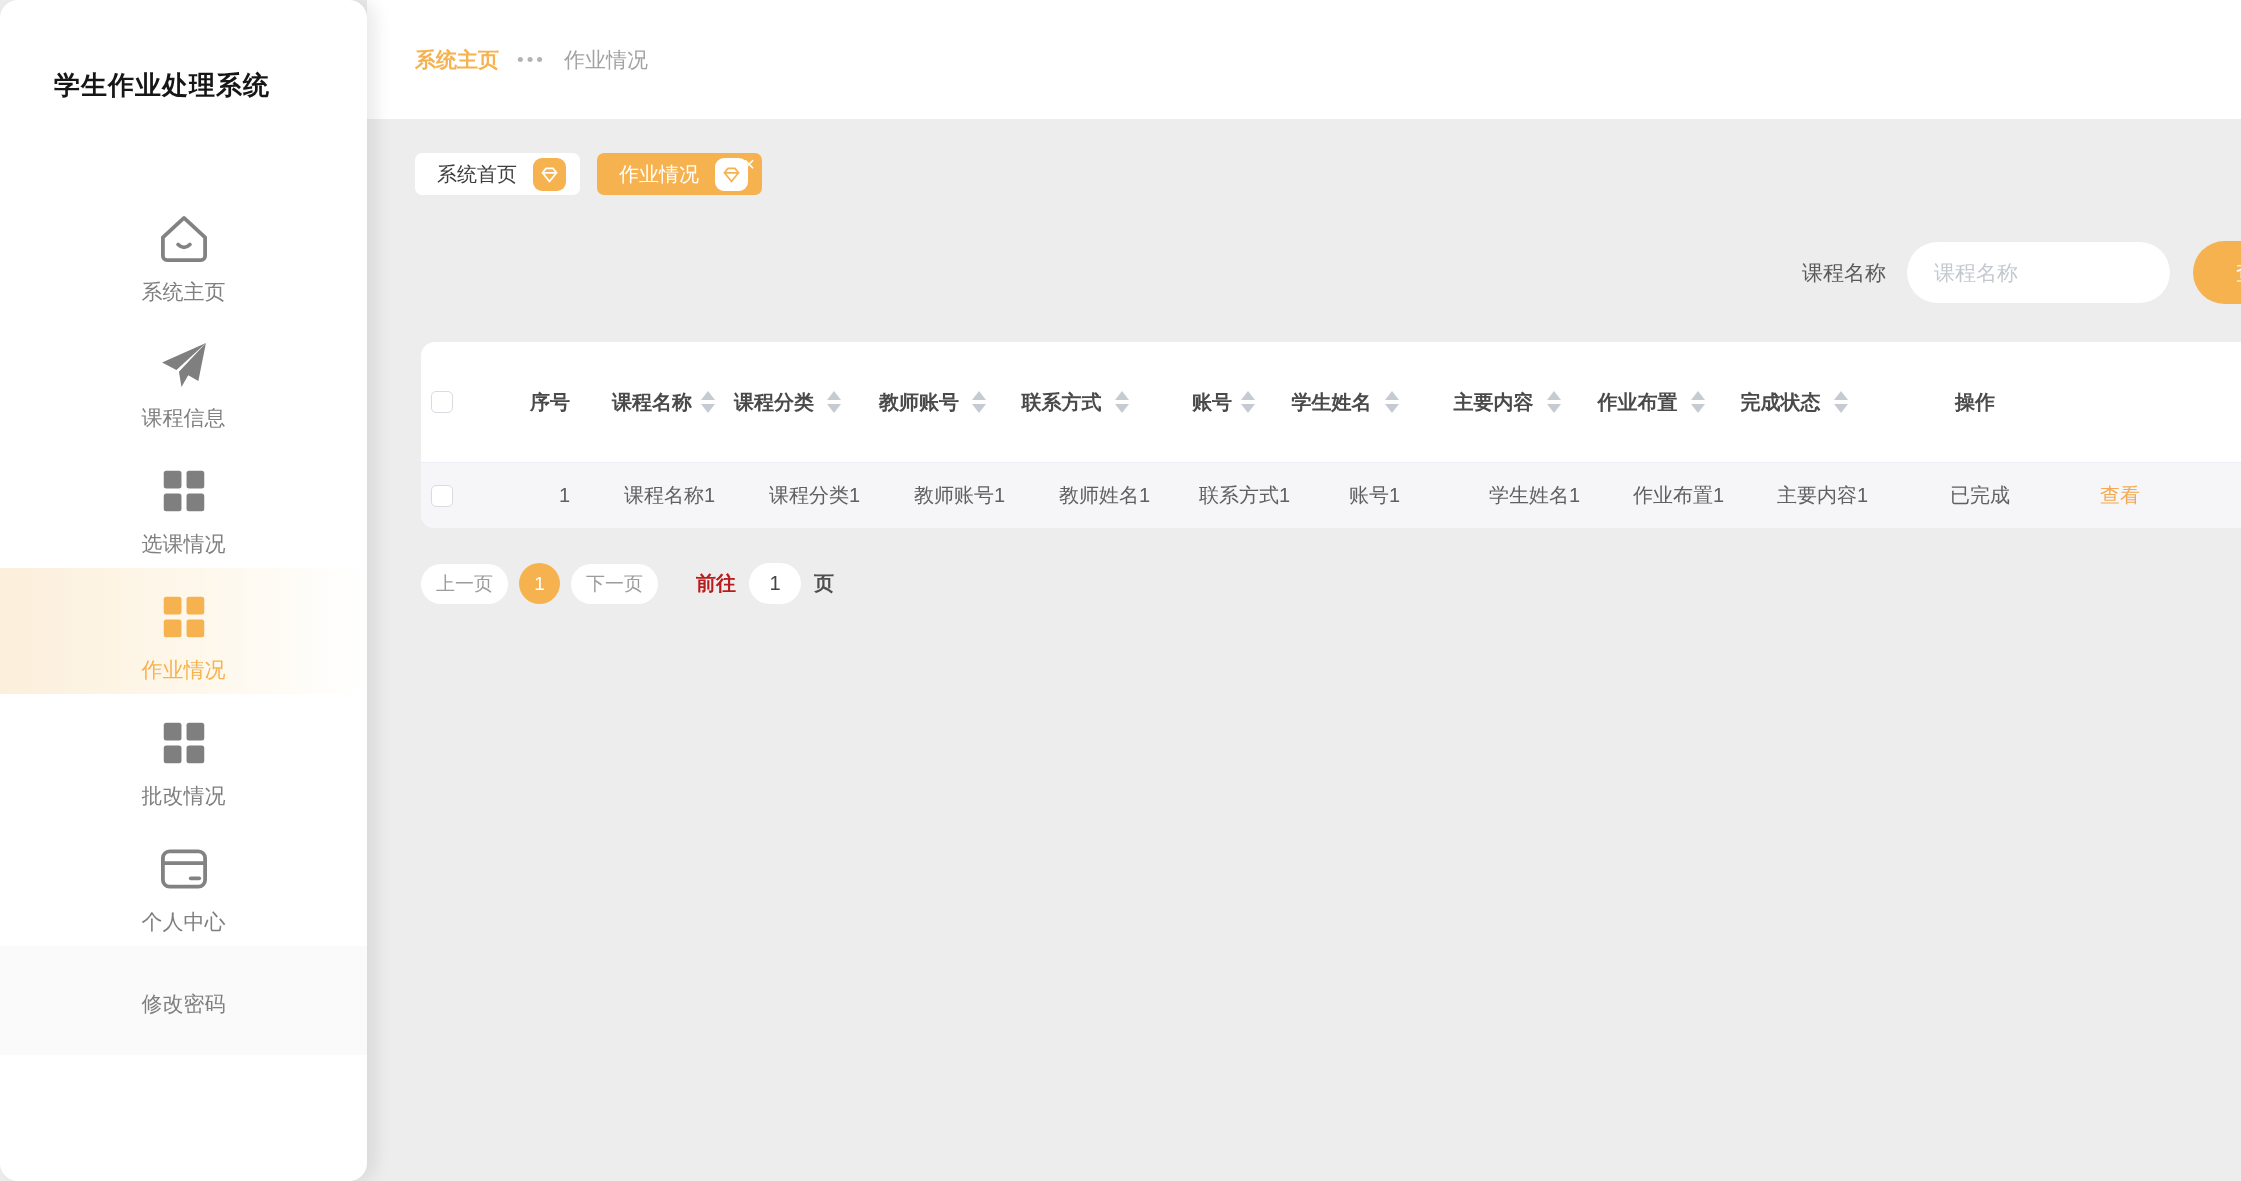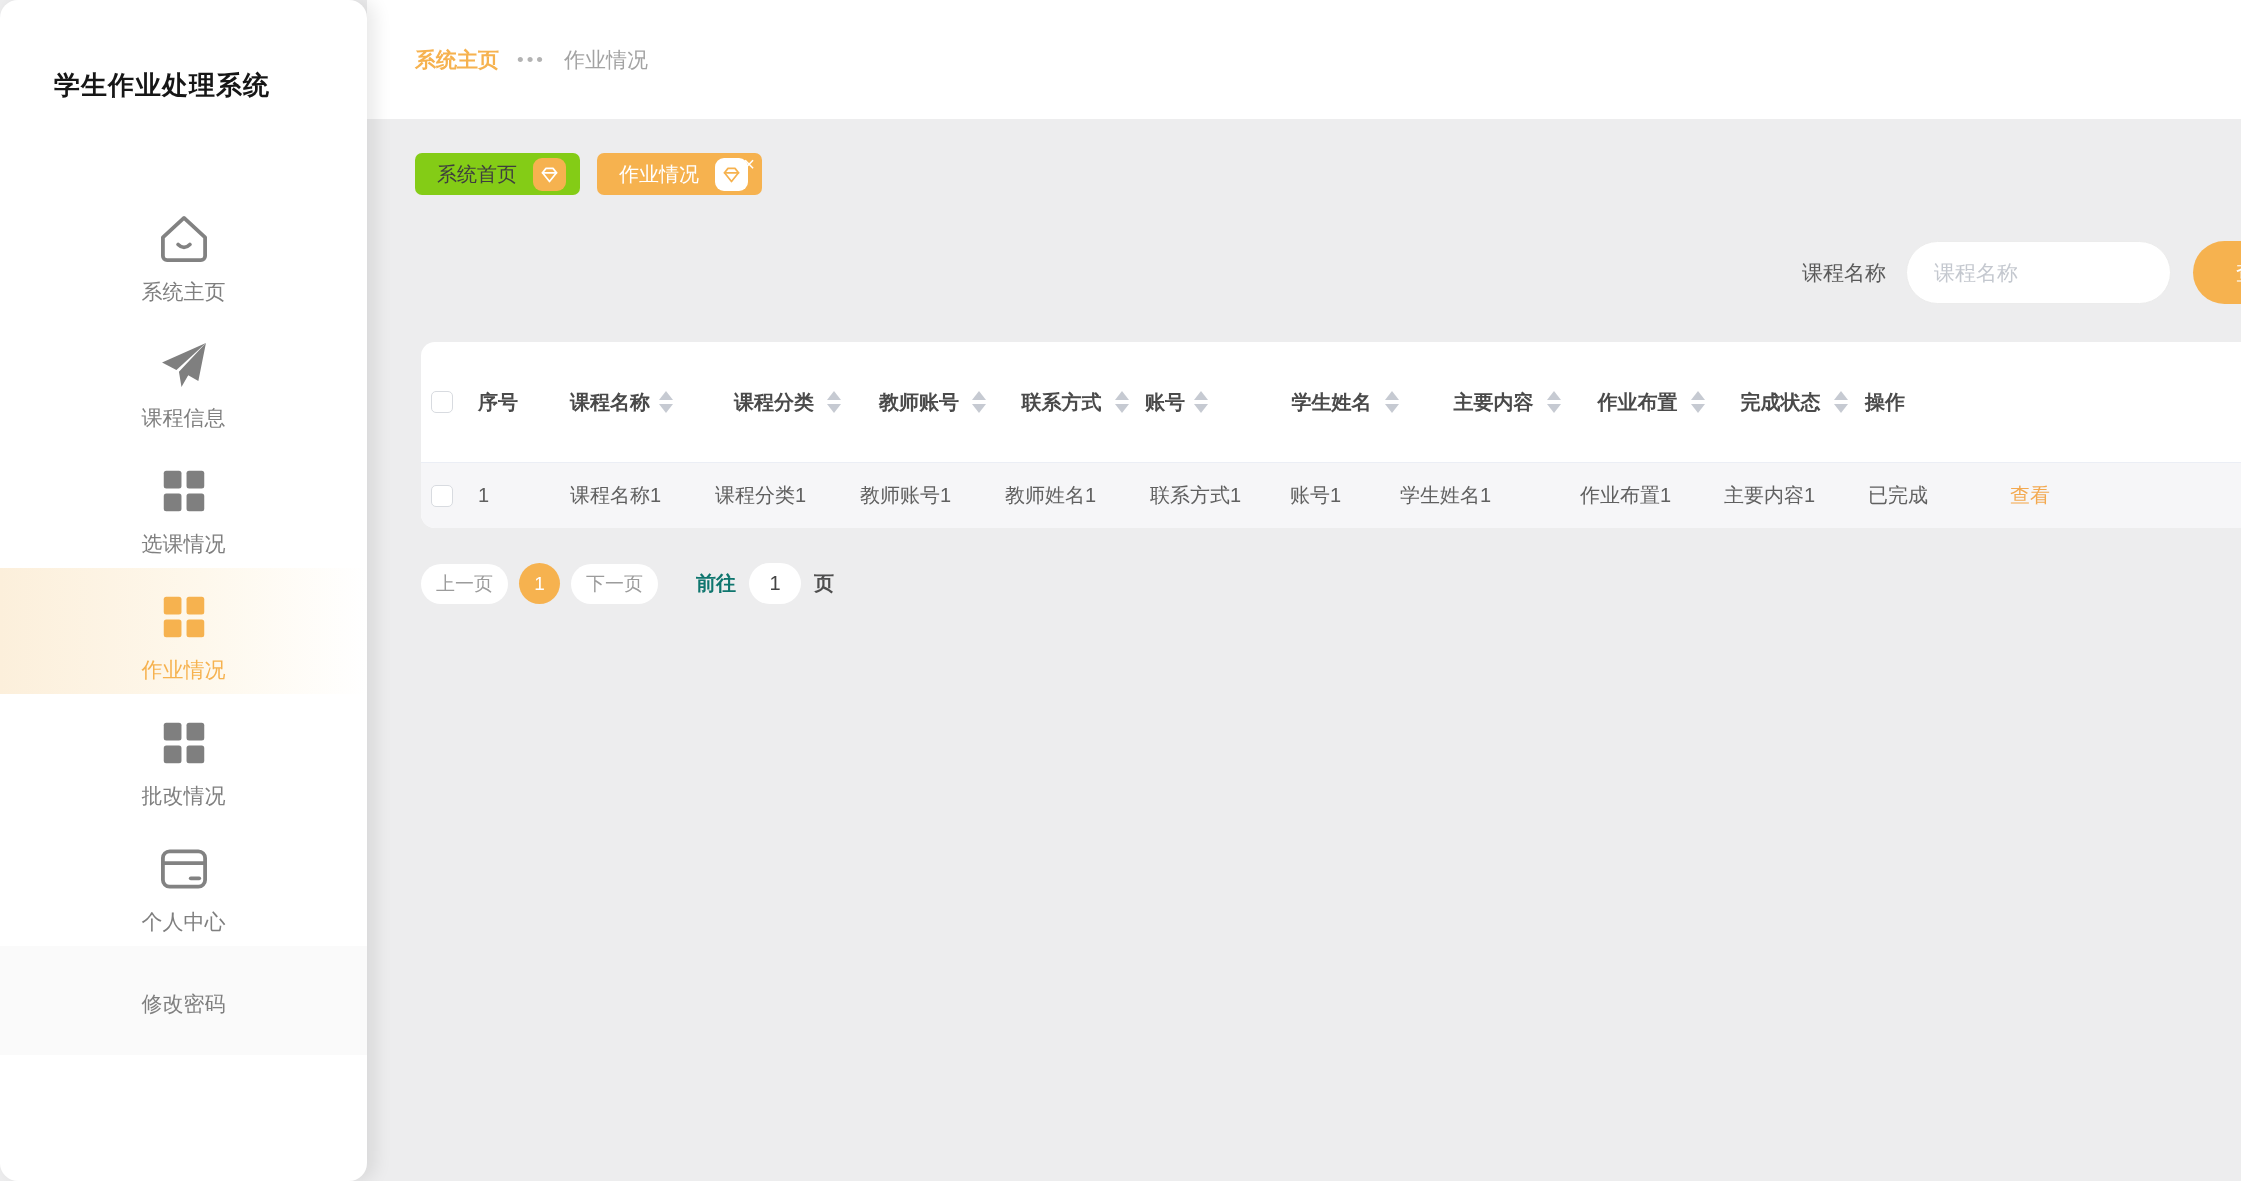--- a/index.html
+++ b/index.html
@@ -37,21 +37,21 @@
   .menu-item.pwd{height:109px;padding-top:32px;background:#fafafa;text-align:center;}
   
   .main{position:absolute;left:367px;top:0;width:1874px;height:1181px;}
   .topbar{height:119px;background:#ffffff;display:flex;align-items:center;padding-left:48px;}
   .crumb-root{color:var(--accent);font-weight:700;font-size:21px;}
   .crumb-dots{margin:0 18px;color:#b3b3b3;font-size:19px;letter-spacing:3px;}
   .crumb-cur{color:#a3a3a3;font-size:21px;}
   
   .tabs{display:flex;gap:17px;margin:34px 0 0 48px;}
   .tab{position:relative;height:42px;border-radius:7px;display:flex;align-items:center;
-       padding:0 14px 0 22px;background:#84cc16;cursor:pointer;}
+       padding:0 14px 0 22px;background:#ffffff;cursor:pointer;}
   .tab .t-lbl{font-size:20px;color:#3e3e3e;margin-right:16px;}
   .tab .badge{width:33px;height:33px;border-radius:9px;background:var(--accent);color:#ffffff;
               display:flex;align-items:center;justify-content:center;}
   .tab .badge svg{width:21px;height:21px;display:block;}
   .tab.active{background:var(--accent);}
   .tab.active .t-lbl{color:#ffffff;}
   .tab.active .badge{background:#ffffff;color:var(--accent);}
   .tab .close{position:absolute;top:1px;right:7px;color:#ffffff;font-size:20px;line-height:20px;cursor:pointer;}
   
   .search-row{display:flex;align-items:center;justify-content:flex-end;margin-top:46px;height:63px;}
@@ -59,21 +59,21 @@
   .search-input{width:265px;height:63px;border-radius:32px;background:#fff;border:1px solid #ececec;
                 padding:0 27px;font-size:21px;color:#333;outline:none;}
   .search-input::placeholder{color:#c4c8cf;}
   .search-btn{width:128px;height:63px;border-radius:32px;background:var(--accent);color:#fff;
               font-size:21px;border:none;margin-left:22px;margin-right:-80px;cursor:pointer;}
   
   .card{margin:38px 0 0 54px;width:1853px;background:#ffffff;border-radius:14px;}
   .thead{display:flex;align-items:center;height:120px;}
   .trow{display:flex;align-items:center;height:66px;background:var(--stripe);
         border-top:1px solid var(--row-border);border-radius:0 0 14px 14px;}
-  .tcell{display:flex;align-items:center;justify-content:flex-start;height:100%;}
+  .tcell{display:flex;align-items:center;justify-content:flex-end;height:100%;}
   .c-below{justify-content:center;gap:13px;}
   .c-inline{flex-direction:row;gap:9px;}
   .w-cb{width:57px;justify-content:flex-start;padding-left:10px;}
   .w0{width:92px;}  .w1{width:145px;} .w2{width:145px;} .w3{width:145px;}
   .w4{width:145px;} .w5{width:140px;} .w6{width:110px;} .w7{width:180px;}
   .w8{width:144px;} .w9{width:144px;} .w10{width:142px;} .w11{width:130px;}
   .w-fill{flex:1;}
   .hlbl{font-size:20px;font-weight:700;color:#4a4a4a;white-space:nowrap;}
   .tval{font-size:20px;color:#606060;white-space:nowrap;}
   .carets{display:flex;flex-direction:column;align-items:center;gap:4px;cursor:pointer;}
@@ -82,21 +82,21 @@
   .caret-down{width:0;height:0;border-left:7px solid transparent;border-right:7px solid transparent;
               border-top:9px solid #c6cad2;}
   .cbx{width:22px;height:22px;border:1px solid #d8dbe0;border-radius:5px;background:#fff;cursor:pointer;}
   .action-link{color:#f3a950;font-size:20px;text-decoration:none;cursor:pointer;}
   
   .pager{display:flex;align-items:center;margin:35px 0 0 54px;}
   .pg-btn{height:40px;padding:0 15px;border-radius:21px;background:#ffffff;color:#9c9c9c;
           font-size:19px;display:flex;align-items:center;cursor:pointer;}
   .pg-num{width:41px;height:41px;border-radius:50%;background:var(--accent);color:#ffffff;
           font-size:19px;display:flex;align-items:center;justify-content:center;margin:0 11px;cursor:pointer;}
-  .goto-label{margin-left:38px;font-size:20px;color:#0f766e;font-weight:600;}
+  .goto-label{margin-left:38px;font-size:20px;color:#b91c1c;font-weight:600;}
   .goto-input{width:52px;height:41px;border-radius:21px;background:#ffffff;border:none;margin:0 13px;
               text-align:center;font-size:20px;color:#444;outline:none;}
   .page-unit{font-size:20px;color:#4e4e4e;font-weight:600;}
 </style>
 </head>
 <body>
 
 <aside class="sidebar">
   <div class="brand">学生作业处理系统</div>
   <nav class="menu">

